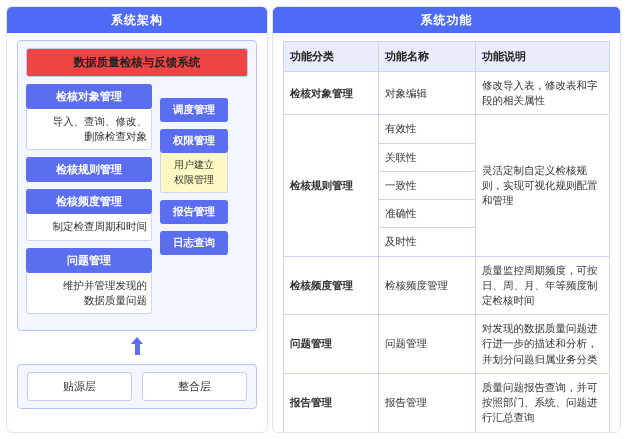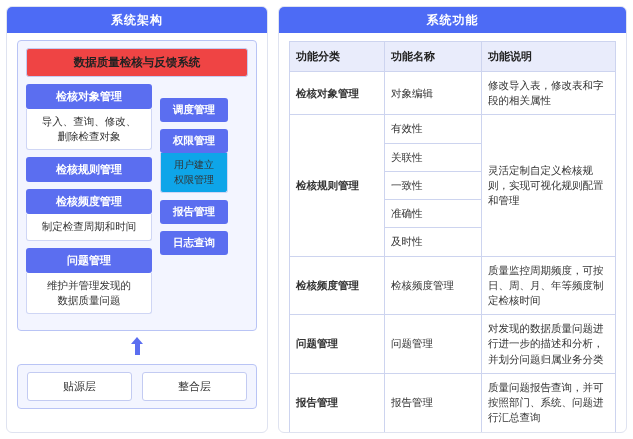--- a/index.html
+++ b/index.html
@@ -11,21 +11,21 @@
     height: 439px;
     background: #ffffff;
     font-family: "Liberation Sans", sans-serif;
     overflow: hidden;
   }
   .page {
     position: relative;
     width: 633px;
     height: 439px;
     display: flex;
-    gap: 10px;
+    gap: 4px;
     padding: 6px 6px;
     box-sizing: border-box;
   }
 
   
   .panel {
     background: #ffffff;
     border: 1px solid #dfe3f0;
     border-radius: 6px;
     box-sizing: border-box;
@@ -91,34 +91,34 @@
     padding: 5px 0;
   }
   .blk-body {
     background: #ffffff;
     border: 1px solid #cfd6f5;
     border-top: none;
     border-radius: 0 0 3px 3px;
     color: #333333;
     font-size: 10.5px;
     line-height: 1.45;
-    text-align: center;
+    text-align: right;
     padding: 5px 4px;
   }
   .side-head {
     background: #5b6ef0;
     color: #ffffff;
     font-size: 10.5px;
     font-weight: bold;
     text-align: center;
     border-radius: 3px;
     padding: 5px 0;
   }
   .side-body {
-    background: #0ea5e9;
+    background: #fef9c3;
     border: 1px solid #cfd6f5;
     border-top: none;
     border-radius: 0 0 3px 3px;
     color: #333333;
     font-size: 10px;
     line-height: 1.45;
     text-align: center;
     padding: 5px 3px;
   }
   .side-solo {

